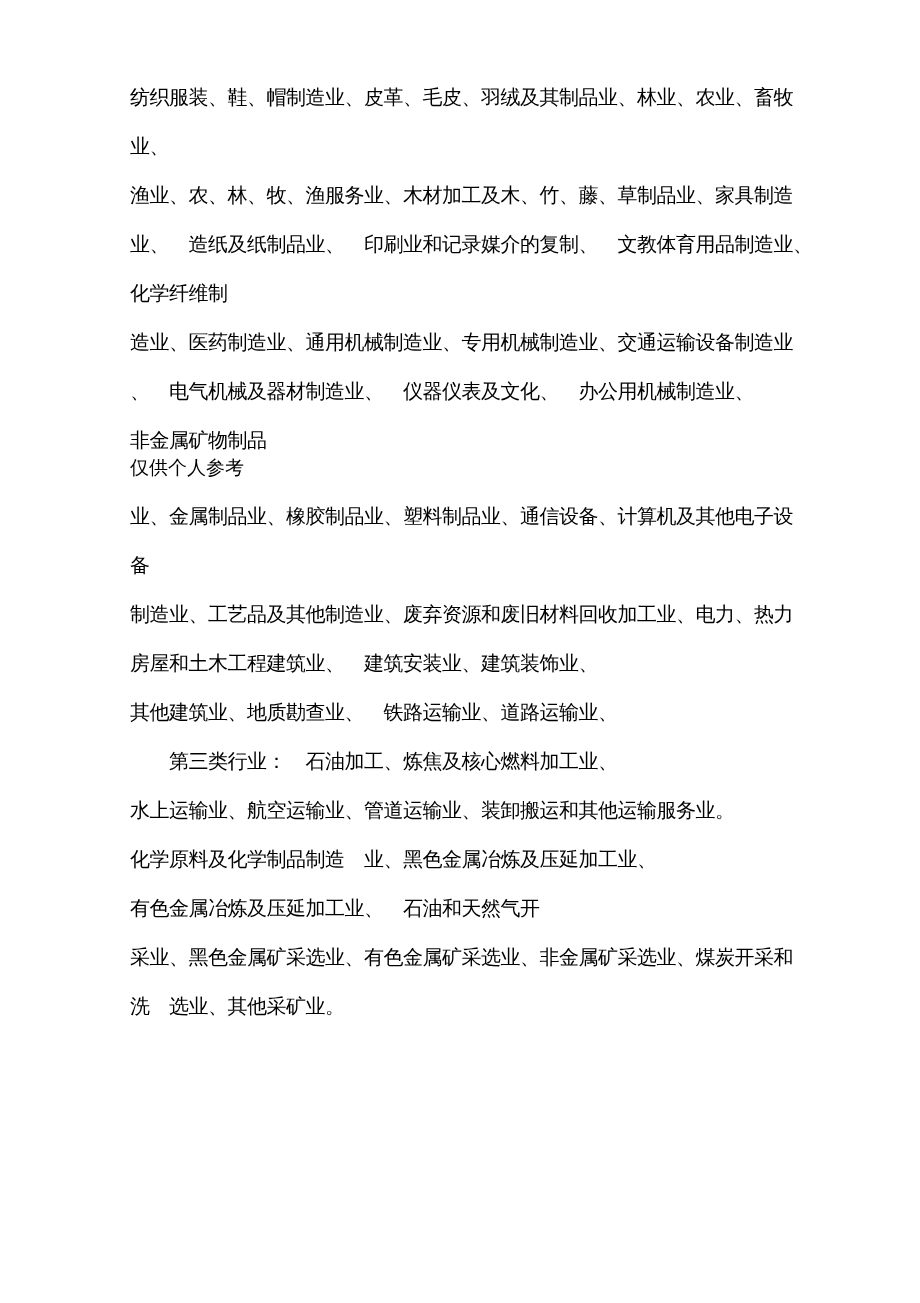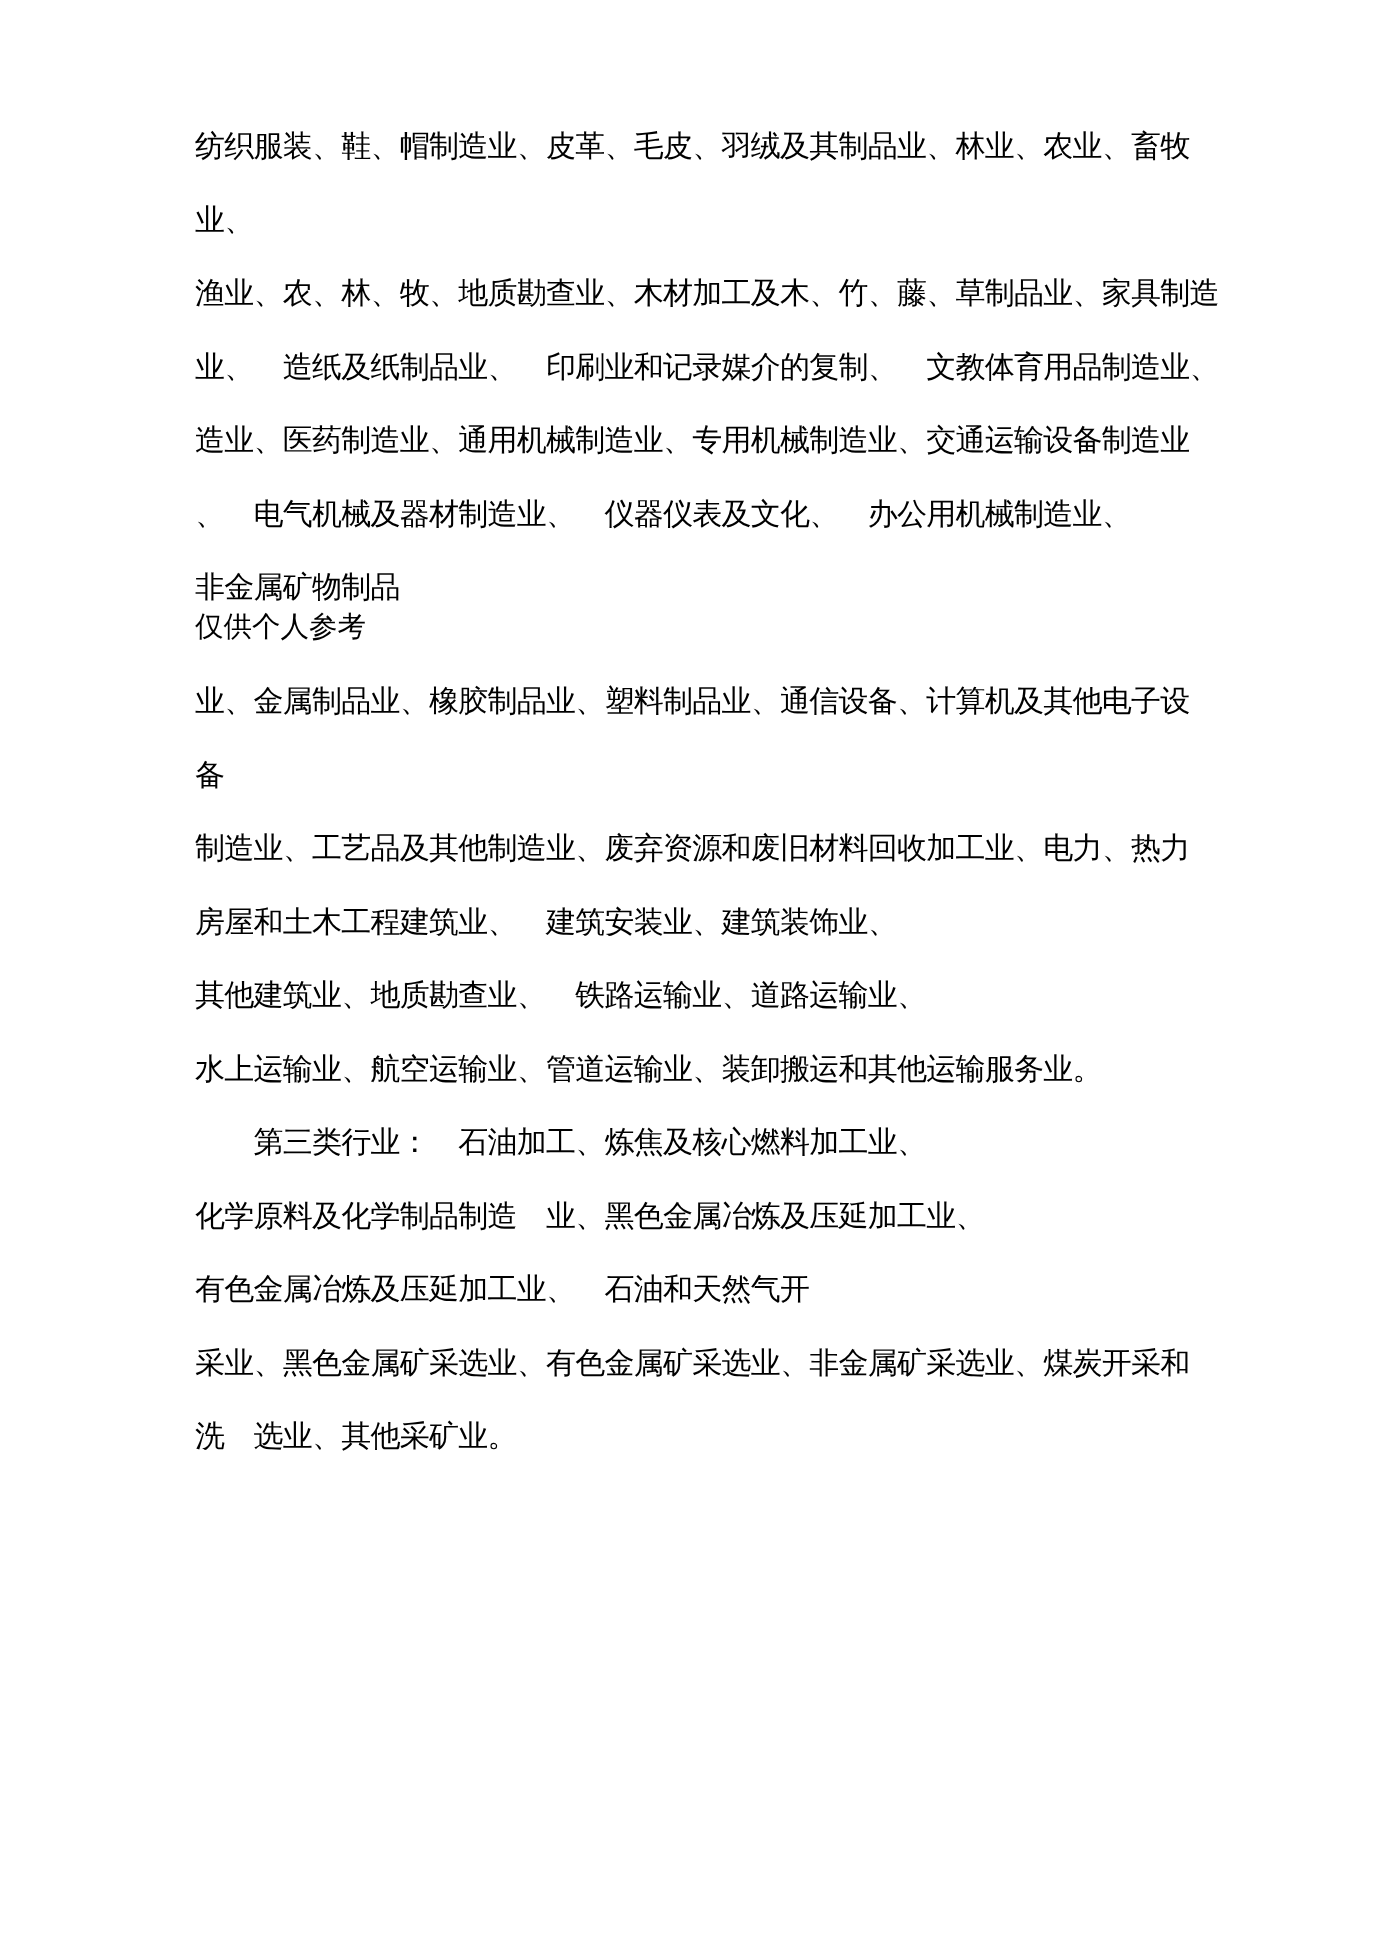--- a/index.html
+++ b/index.html
@@ -37,31 +37,32 @@
     letter-spacing: 0;
   }
 </style>
 </head>
 <body style="background: rgb(255, 255, 255);">
 
 <div class="page" style="color: rgb(0, 0, 0);">
   <div class="lines">
       <div class="line body">纺织服装、鞋、帽制造业、皮革、毛皮、羽绒及其制品业、林业、农业、畜牧</div>
       <div class="line body">业、</div>
-      <div class="line body">渔业、农、林、牧、地质勘查业、木材加工及木、竹、藤、草制品业、家具制造</div>
+      <div class="line body">渔业、农、林、牧、渔服务业、木材加工及木、竹、藤、草制品业、家具制造</div>
       <div class="line body">业、　造纸及纸制品业、　印刷业和记录媒介的复制、　文教体育用品制造业、</div>
+      <div class="line body">化学纤维制</div>
       <div class="line body">造业、医药制造业、通用机械制造业、专用机械制造业、交通运输设备制造业</div>
       <div class="line body">、　电气机械及器材制造业、　仪器仪表及文化、　办公用机械制造业、</div>
       <div class="line body">非金属矿物制品</div>
       <div class="line note">仅供个人参考</div>
       <div class="line body">业、金属制品业、橡胶制品业、塑料制品业、通信设备、计算机及其他电子设</div>
       <div class="line body">备</div>
       <div class="line body">制造业、工艺品及其他制造业、废弃资源和废旧材料回收加工业、电力、热力</div>
       <div class="line body">房屋和土木工程建筑业、　建筑安装业、建筑装饰业、</div>
       <div class="line body">其他建筑业、地质勘查业、　铁路运输业、道路运输业、</div>
+      <div class="line body">　　第三类行业：　石油加工、炼焦及核心燃料加工业、</div>
       <div class="line body">水上运输业、航空运输业、管道运输业、装卸搬运和其他运输服务业。</div>
-      <div class="line body">　　第三类行业：　石油加工、炼焦及核心燃料加工业、</div>
       <div class="line body">化学原料及化学制品制造　业、黑色金属冶炼及压延加工业、</div>
       <div class="line body">有色金属冶炼及压延加工业、　石油和天然气开</div>
       <div class="line body">采业、黑色金属矿采选业、有色金属矿采选业、非金属矿采选业、煤炭开采和</div>
       <div class="line body">洗　选业、其他采矿业。</div>
     </div>
 </div>
 
 </body></html>

